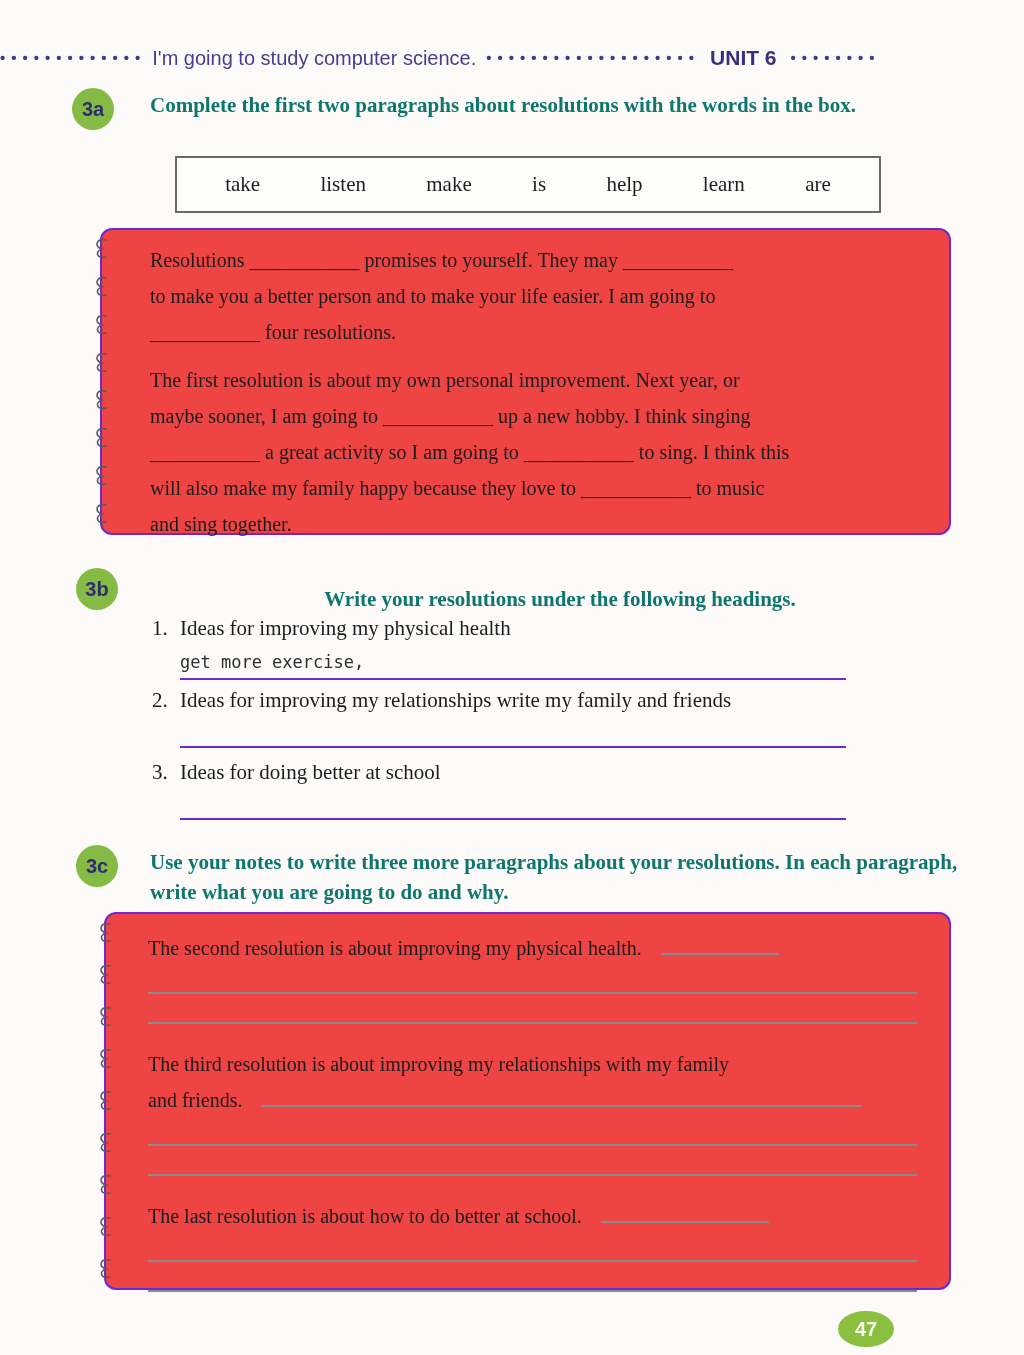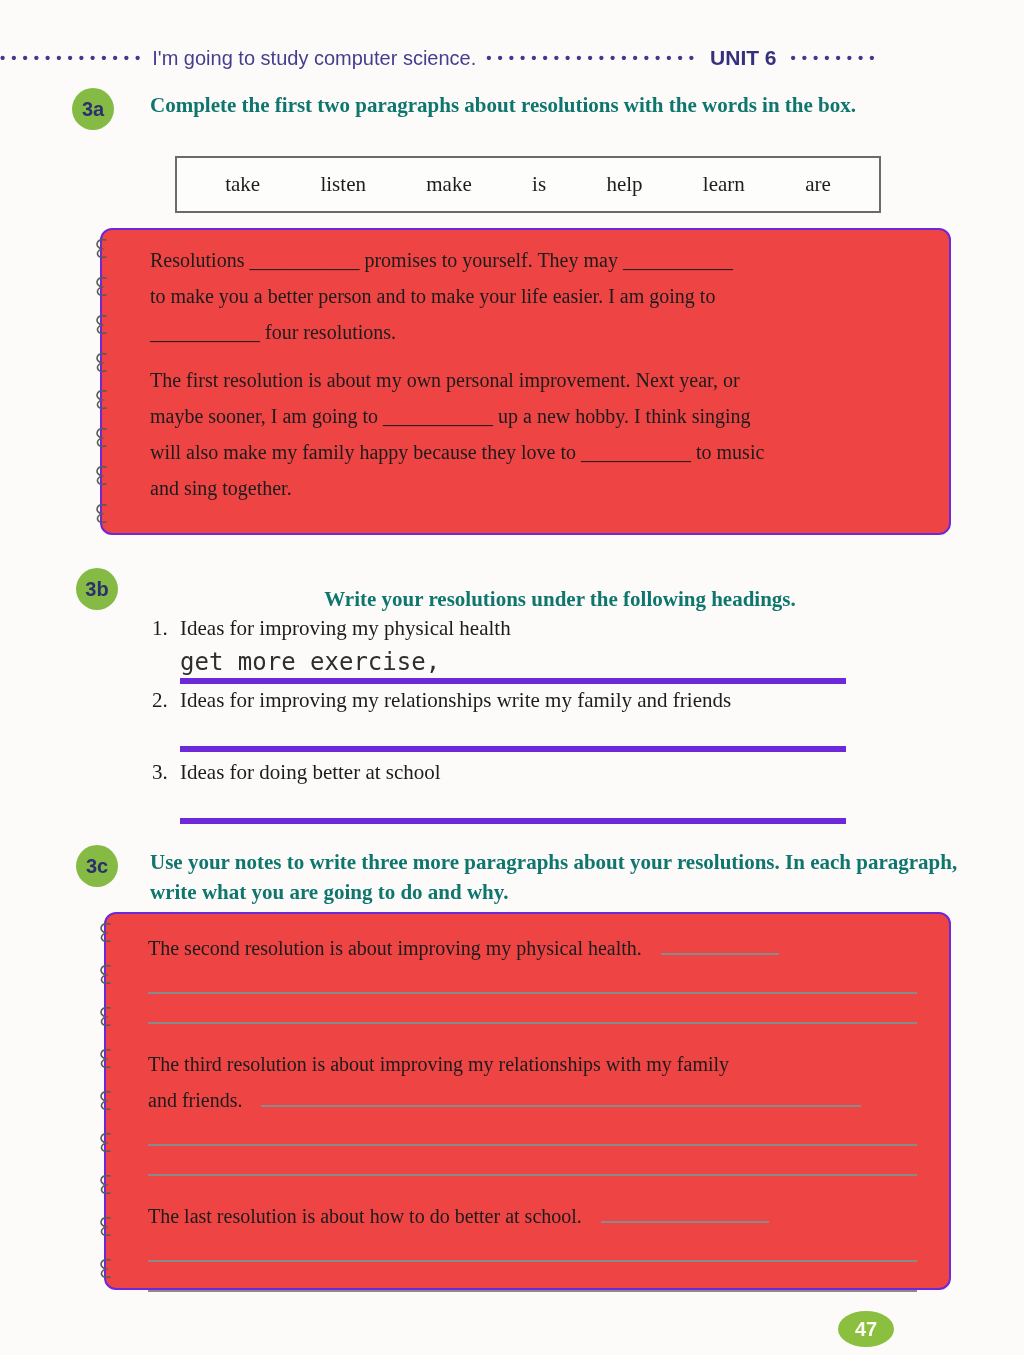--- a/index.html
+++ b/index.html
@@ -62,23 +62,23 @@
   .rule{border-bottom:2px solid #8a8a8a;}
   .blank-fill{
     display:inline-block;border-bottom:2px solid #8a8a8a;
     height:18px;vertical-align:baseline;
   }
   
   .item-num{position:absolute;left:152px;font-size:21px;color:#1c1c1c;}
   .item-text{position:absolute;left:180px;font-size:21px;color:#1c1c1c;white-space:nowrap;}
   .answer-line{
     position:absolute;left:180px;width:666px;height:32px;
-    border-bottom:6px solid #6d28d9;
+    border-bottom:2px solid #6d28d9;
     font-family:"DejaVu Sans Mono", monospace;
-    font-size:24px;color:#2e2e2e;line-height:32px;
+    font-size:17px;color:#2e2e2e;line-height:32px;
   }
   
   .page-badge{
     position:absolute;top:1311px;left:838px;width:56px;height:36px;
     background:#8bbf3f;border-radius:50%;
     display:flex;align-items:center;justify-content:center;
     color:#fdfdf2;font-family:"Liberation Sans", sans-serif;
     font-weight:bold;font-size:20px;
   }
 </style>
@@ -140,20 +140,21 @@
       <svg width="16" height="22">
           <use href="#loop"></use>
         </svg>
     </div>
     <div class="nb-line">Resolutions ___________ promises to yourself. They may ___________</div>
     <div class="nb-line">to make you a better person and to make your life easier. I am going to</div>
     <div class="nb-line">___________ four resolutions.</div>
     <div class="para-gap"></div>
     <div class="nb-line">The first resolution is about my own personal improvement. Next year, or</div>
     <div class="nb-line">maybe sooner, I am going to ___________ up a new hobby. I think singing</div>
+    <div class="nb-line">___________ a great activity so I am going to ___________ to sing. I think this</div>
     <div class="nb-line">will also make my family happy because they love to ___________ to music</div>
     <div class="nb-line">and sing together.</div>
   </div>
 
   <div class="badge" style="top:568px;left:76px;">3b</div>
   <div class="sec-title" style="top:584px;width:820px;text-align:center;">Write your resolutions under the following headings.</div>
 
   <span class="item-num" style="top:616px;">1.</span>
   <span class="item-text" style="top:616px;">Ideas for improving my physical health</span>
   <div class="answer-line" style="top:646px;">get more exercise,</div>

